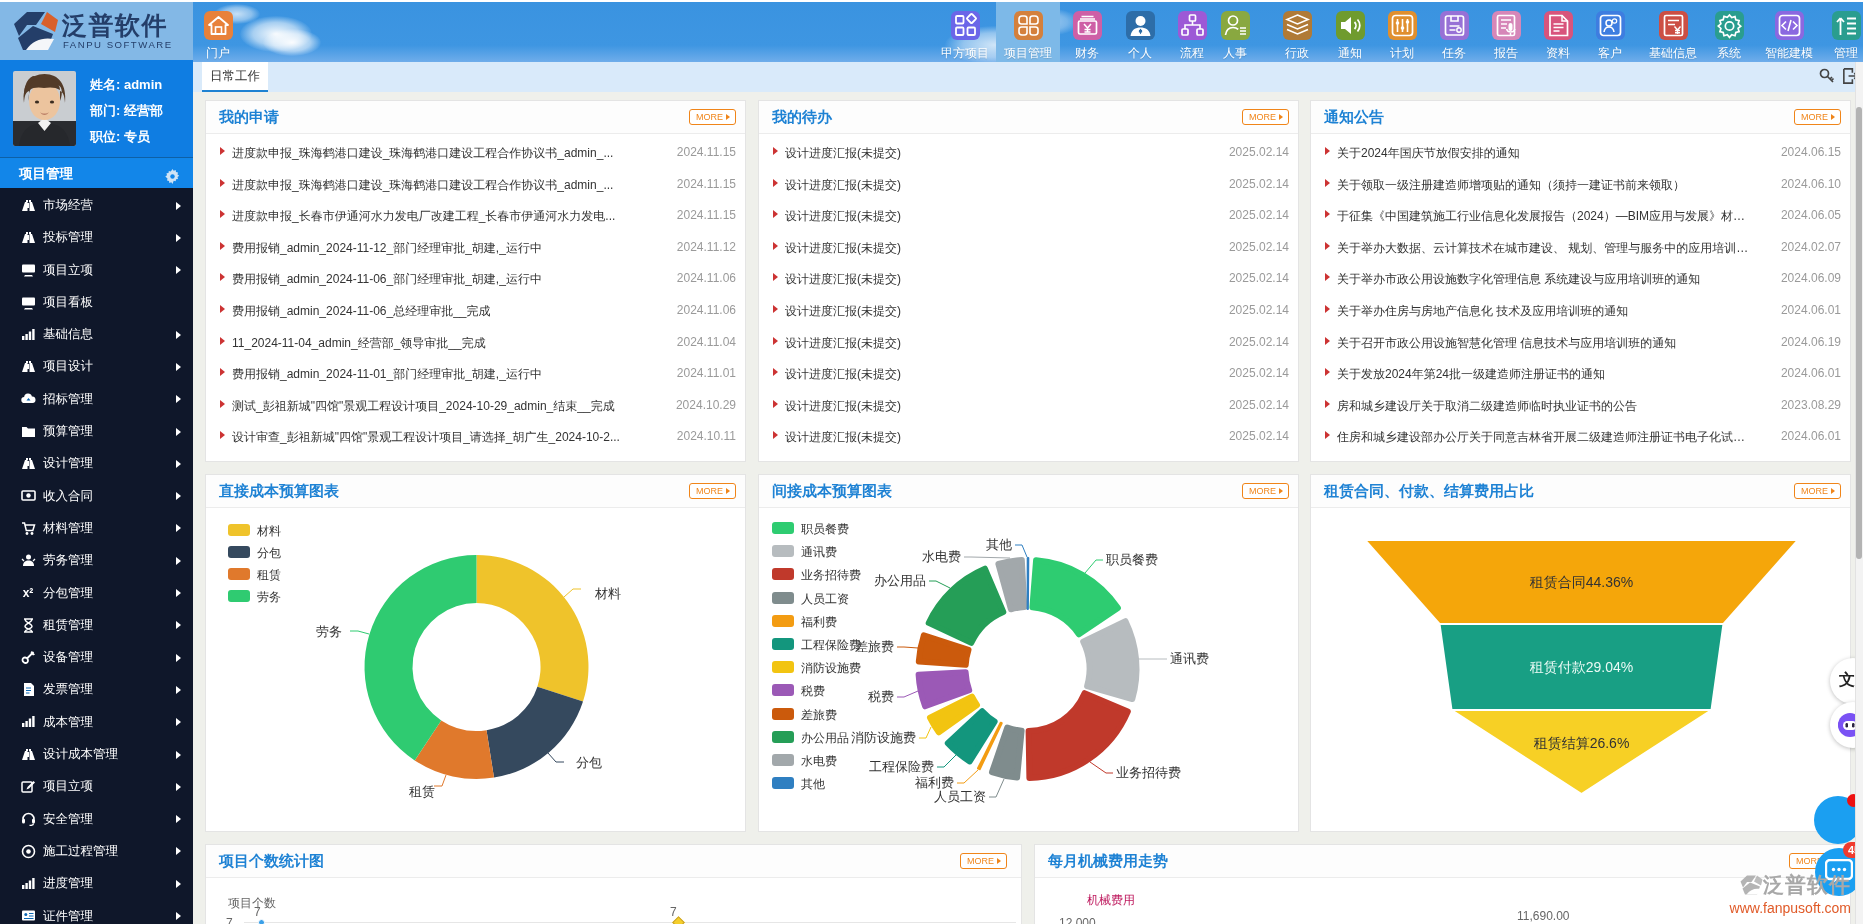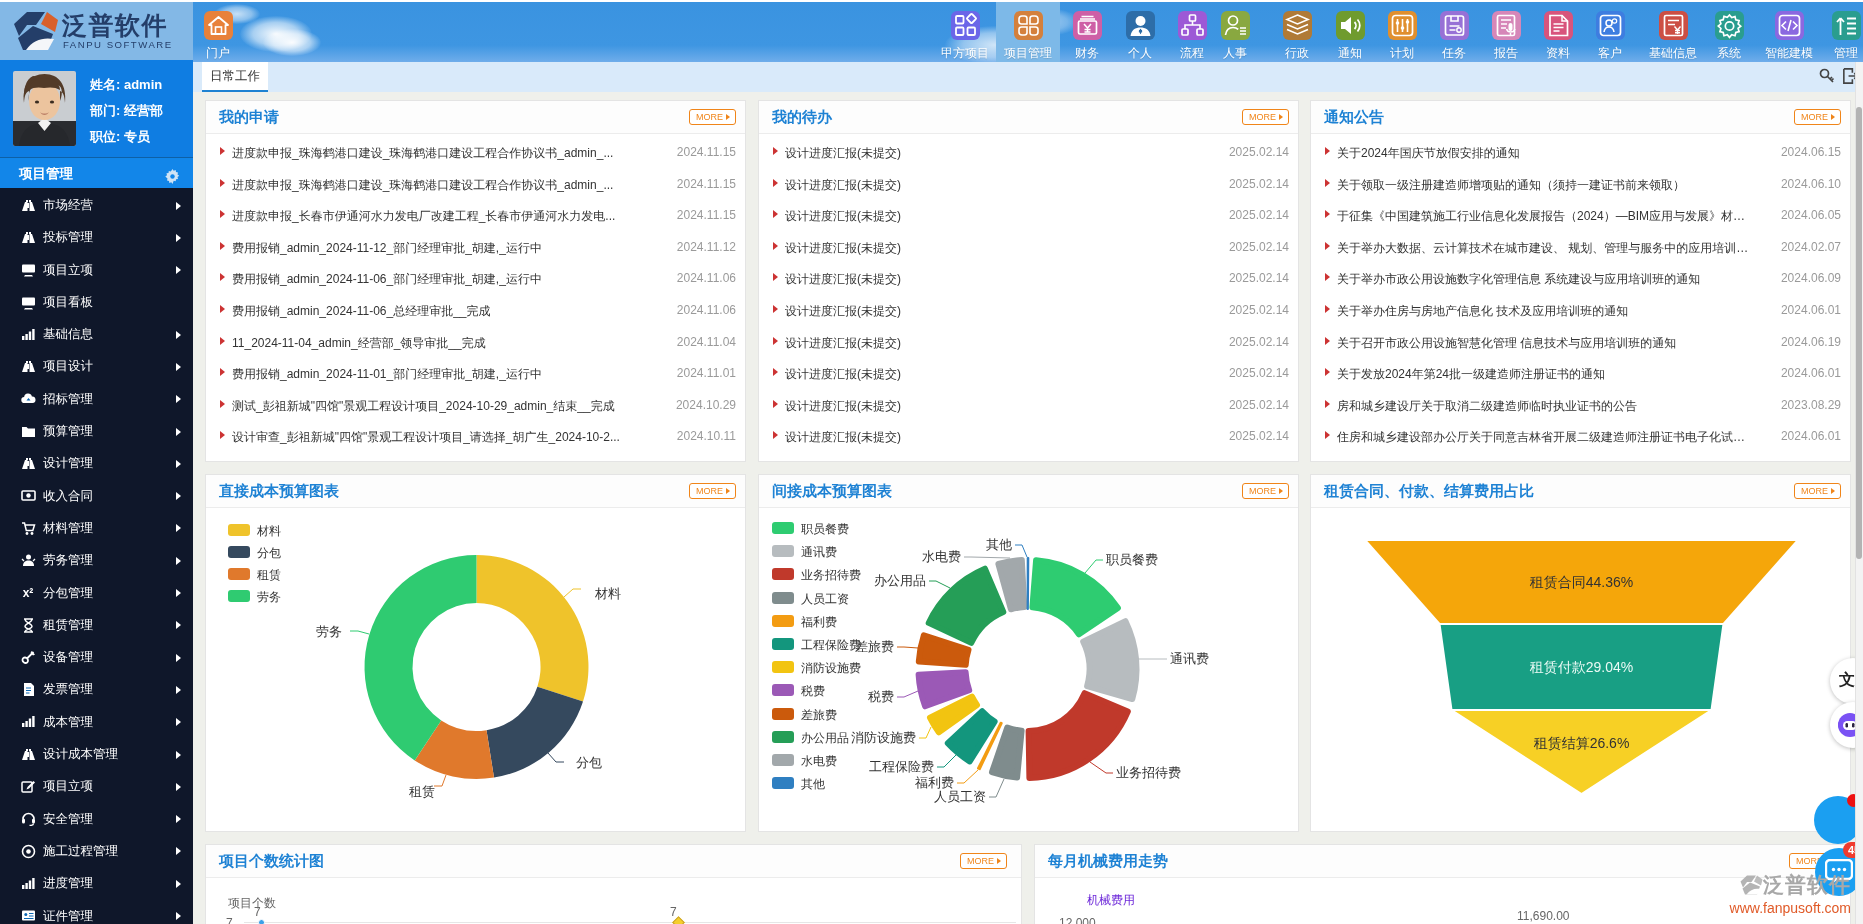--- a/index.html
+++ b/index.html
@@ -722,21 +722,21 @@
         <div style="position:absolute;left:20px;top:71px;font-size:12px;color:#666">7</div>
         <div style="position:absolute;left:38px;top:77px;width:772px;height:1px;background:#e6e6e6"></div>
         <div style="position:absolute;left:52px;top:74px;width:7px;height:7px;border-radius:50%;background:#3ba0e8;border:1px solid #fff"></div>
         <div style="position:absolute;left:468px;top:73px;width:9px;height:9px;background:#f5ce2c;border:1px solid #c9a227;transform:rotate(45deg)"></div>
       </div>
       <div class="panel " style="left:841px;top:782px;width:817px;height:142px">
         <div class="phdr">
           <span class="ttl">每月机械费用走势</span>
           <span class="more" style="right:14px">MORE</span>
         </div>
-        <div style="position:absolute;left:52px;top:47px;font-size:12px;color:#6d28d9">机械费用</div>
+        <div style="position:absolute;left:52px;top:47px;font-size:12px;color:#be185d">机械费用</div>
         <div style="position:absolute;left:24px;top:71px;font-size:12px;color:#666">12,000</div>
         <div style="position:absolute;left:482px;top:64px;font-size:12px;color:#666">11,690.00</div>
       </div>
 </div>
 
 <div class="fwidget" style="right:-13px;top:658px;width:46px;height:46px;background:#fff;box-shadow:0 1px 4px rgba(0,0,0,.25)">
   <span style="position:absolute;left:9px;top:12px;font-size:16px;color:#222;font-weight:bold">文<span style="font-size:11px">A</span></span>
     </div>
 <div class="fwidget" style="right:-13px;top:702px;width:46px;height:46px;background:#fff;box-shadow:0 1px 4px rgba(0,0,0,.25)">
   <svg width="30" height="30" viewBox="0 0 30 30" style="position:absolute;left:5px;top:8px">

